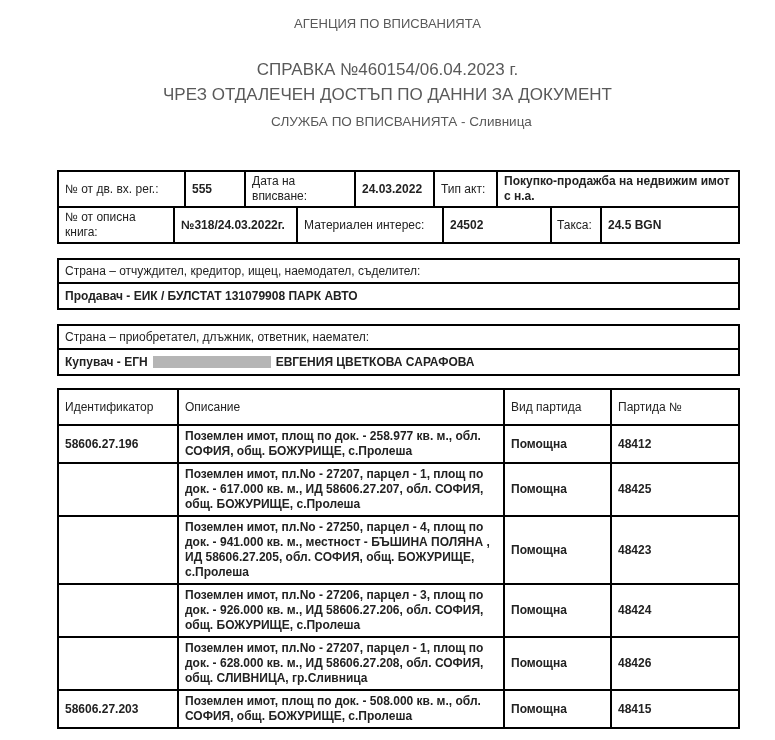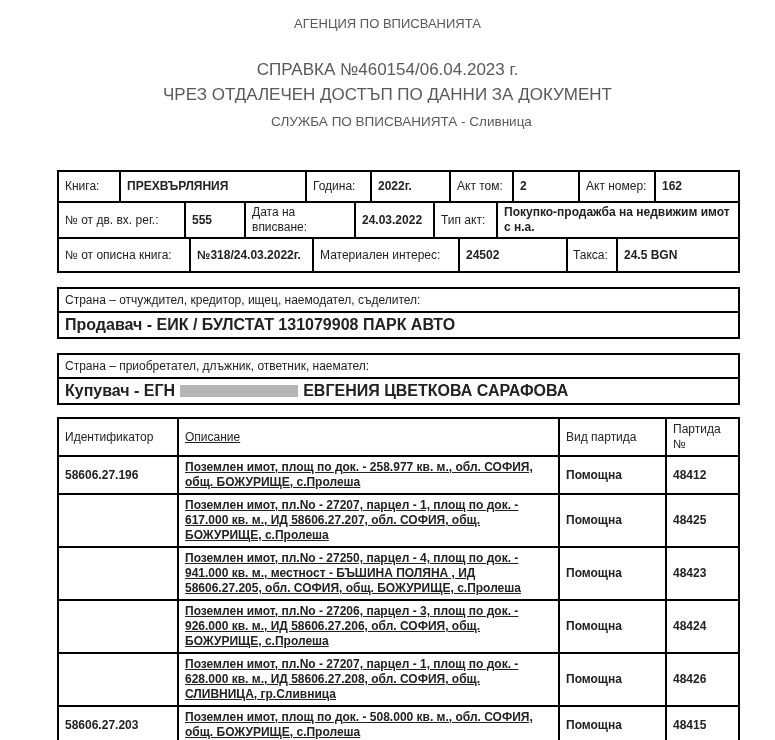--- a/index.html
+++ b/index.html
@@ -45,40 +45,40 @@
   .w-godina-v  { width: 79px; }
   .w-akttom-l  { width: 63px; }
   .w-akttom-v  { width: 66px; }
   .w-aktnom-l  { width: 76px; }
   .w-last      { flex: 1; }
   .w-dvreg-l   { width: 127px; }
   .w-dvreg-v   { width: 60px; }
   .w-datav-l   { width: 110px; }
   .w-datav-v   { width: 79px; }
   .w-tipakt-l  { width: 63px; }
-  .w-opis-l    { width: 132px; }
+  .w-opis-l    { width: 116px; }
   .w-opis-v    { width: 123px; word-break: break-all; }
   .w-matint-l  { width: 146px; }
   .w-matint-v  { width: 108px; }
   .w-taksa-l   { width: 50px; padding-left: 5px; padding-right: 14px; }
 
   
   .party-box { border: 2px solid #000; margin-top: 14px; }
   .party-heading {
     border-bottom: 2px solid #000;
     padding: 3px 6px;
     font-size: 12px;
     line-height: 16px;
     min-height: 16px;
     display: flex;
     align-items: center;
   }
   .party-value {
     padding: 4px 6px;
-    font-size: 16px;
+    font-size: 12px;
     line-height: 16px;
     min-height: 16px;
     font-weight: bold;
     display: flex;
     align-items: center;
   }
   .redaction {
     display: inline-block;
     width: 118px;
     height: 12px;
@@ -95,49 +95,39 @@
     border-bottom: 2px solid #000;
     display: flex;
     align-items: center;
     padding: 3px 6px;
     font-size: 12px;
     line-height: 15px;
     min-height: 33px;
   }
   .prop-head .prop-cell { min-height: 36px; }
   .c-id   { width: 120px; }
-  .c-desc { width: 381px; text-decoration: underline; }
+  .c-desc { width: 326px; }
   .c-type { width: 107px; }
   .c-no   { flex: 1; }
 </style>
 </head>
 <body>
 
 <div class="page">
 
   <div class="hdr">
     <div class="hdr-l1">АГЕНЦИЯ ПО ВПИСВАНИЯТА</div>
     <div class="hdr-l2">СПРАВКА №460154/06.04.2023 г.</div>
     <div class="hdr-l3">ЧРЕЗ ОТДАЛЕЧЕН ДОСТЪП ПО ДАННИ ЗА ДОКУМЕНТ</div>
     <div class="hdr-l4">СЛУЖБА ПО ВПИСВАНИЯТА - Сливница</div>
   </div>
 
   <div class="doc">
 
     <div class="mini-table">
-      <div class="mini-row r1">
-        <div class="mini-cell w-kniga-l">Книга:</div>
-        <div class="mini-cell w-kniga-v bold">ПРЕХВЪРЛЯНИЯ</div>
-        <div class="mini-cell w-godina-l">Година:</div>
-        <div class="mini-cell w-godina-v bold">2022г.</div>
-        <div class="mini-cell w-akttom-l">Акт том:</div>
-        <div class="mini-cell w-akttom-v bold">2</div>
-        <div class="mini-cell w-aktnom-l">Акт номер:</div>
-        <div class="mini-cell w-last bold">162</div>
-      </div>
       <div class="mini-row r2">
         <div class="mini-cell w-dvreg-l">№ от дв. вх. рег.:</div>
         <div class="mini-cell w-dvreg-v bold">555</div>
         <div class="mini-cell w-datav-l">Дата на вписване:</div>
         <div class="mini-cell w-datav-v bold">24.03.2022</div>
         <div class="mini-cell w-tipakt-l">Тип акт:</div>
         <div class="mini-cell w-last bold">Покупко-продажба на недвижим имот с н.а.</div>
       </div>
       <div class="mini-row r3">
         <div class="mini-cell w-opis-l">№ от описна книга:</div>

